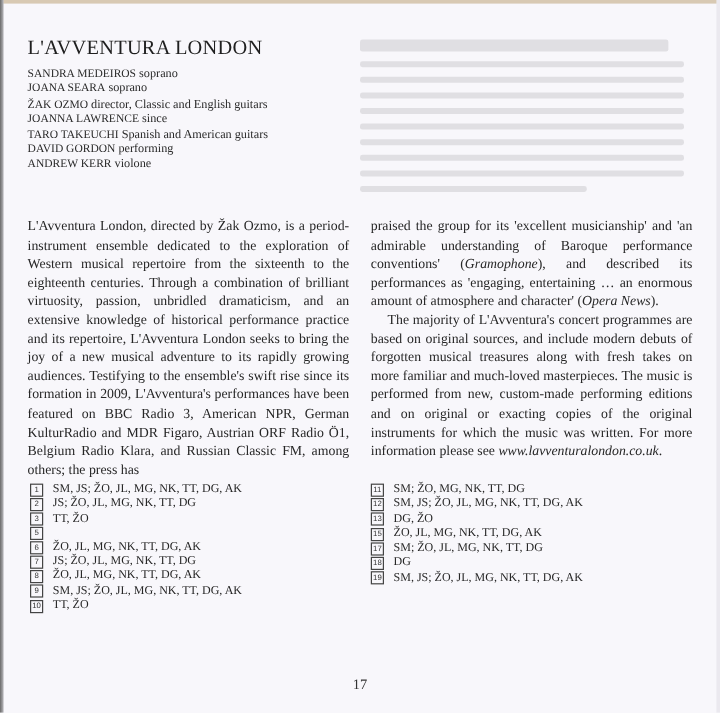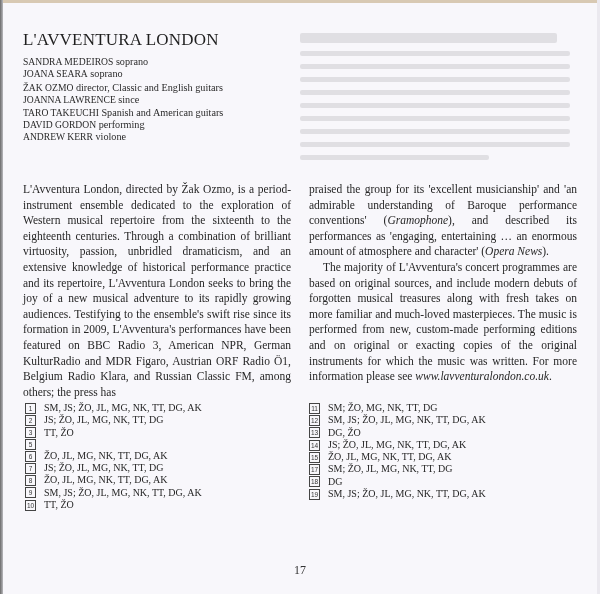--- a/index.html
+++ b/index.html
@@ -127,24 +127,20 @@
     </div>
     <div class="track">
       <span class="tnum">12</span>
       <span>SM, JS; ŽO, JL, MG, NK, TT, DG, AK</span>
     </div>
     <div class="track">
       <span class="tnum">13</span>
       <span>DG, ŽO</span>
     </div>
     <div class="track">
-      <span class="tnum">14</span>
-      <span>JS; ŽO, JL, MG, NK, TT, DG, AK</span>
-    </div>
-    <div class="track">
       <span class="tnum">15</span>
       <span>ŽO, JL, MG, NK, TT, DG, AK</span>
     </div>
     <div class="track">
       <span class="tnum">17</span>
       <span>SM; ŽO, JL, MG, NK, TT, DG</span>
     </div>
     <div class="track">
       <span class="tnum">18</span>
       <span>DG</span>

